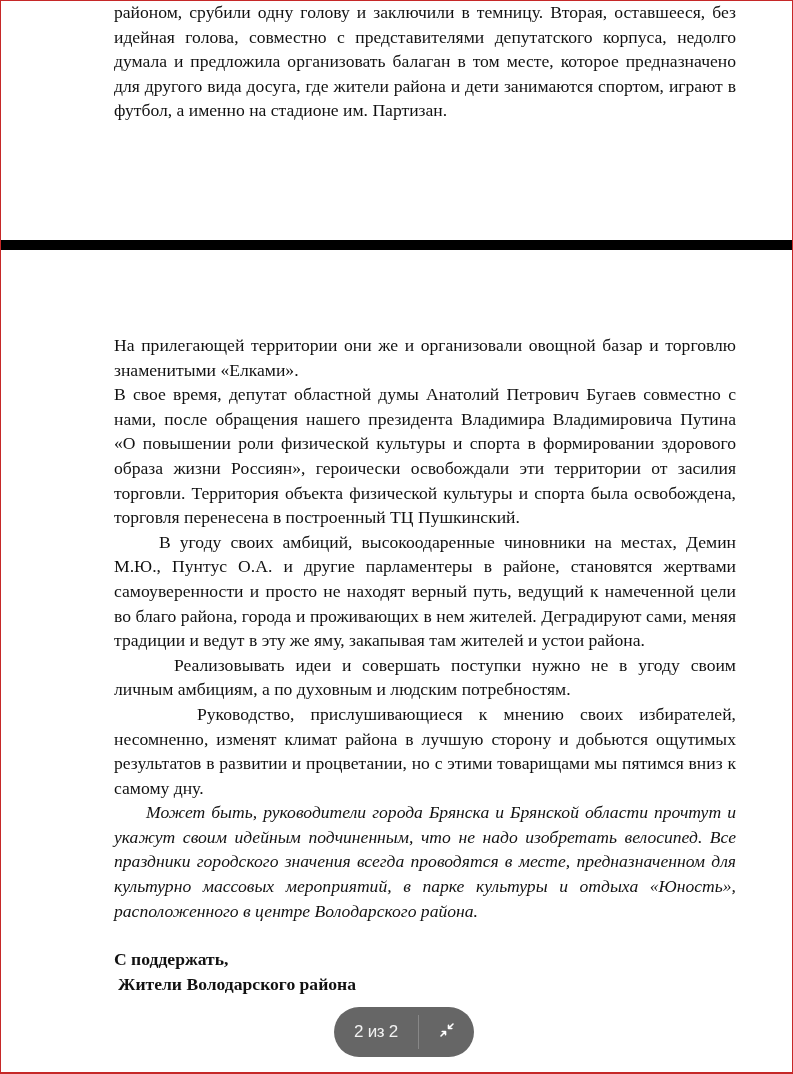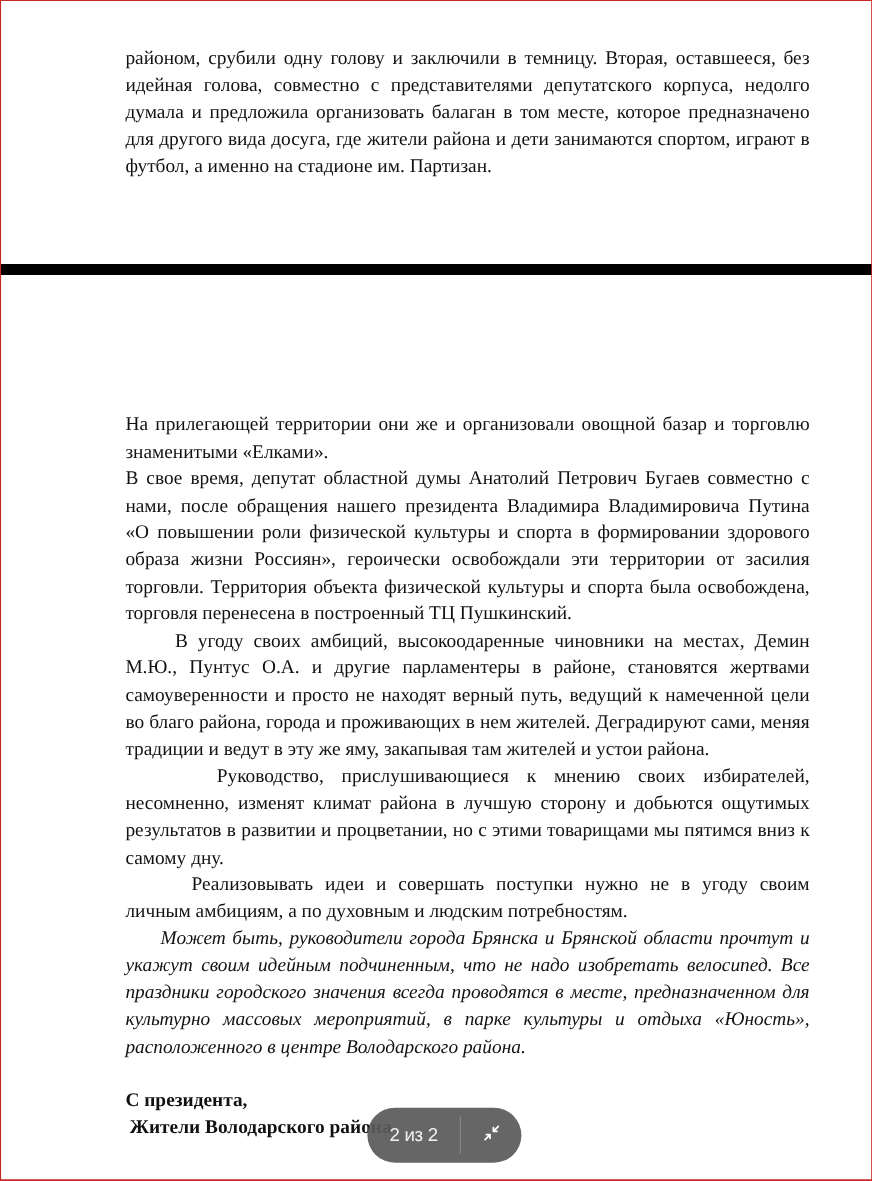--- a/index.html
+++ b/index.html
@@ -48,21 +48,20 @@
       height: 832px;
     }
     .text-block {
       position: absolute;
       left: 114px;
       width: 622px;
       font-size: 17.6px;
       line-height: 24.6px;
       color: #111111;
       text-align: justify;
-      margin-top: 40px;
     }
     .page-1 .text-block {
       top: 0px;
     }
     .page-2 .text-block {
       top: 75px;
     }
     .para {
       margin: 0;
       padding: 0;
@@ -131,25 +130,25 @@
   </div>
 </div>
 
 <div class="page-gap"></div>
 
 <div class="page page-2">
   <div class="text-block">
     <p class="para">На прилегающей территории они же и организовали овощной базар и торговлю знаменитыми «Елками».</p>
     <p class="para">В свое время, депутат областной думы Анатолий Петрович Бугаев совместно с нами, после обращения нашего президента Владимира Владимировича Путина «О повышении роли физической культуры и спорта в формировании здорового образа жизни Россиян»,  героически освобождали эти территории от засилия торговли.  Территория объекта физической культуры и спорта была освобождена, торговля перенесена в построенный ТЦ Пушкинский.</p>
     <p class="para indent-1">В угоду своих амбиций, высокоодаренные чиновники на местах, Демин М.Ю., Пунтус О.А. и другие парламентеры в районе, становятся жертвами самоуверенности  и просто не находят верный путь, ведущий к намеченной цели во благо района, города и проживающих в нем жителей. Деградируют сами, меняя традиции и ведут в эту же яму, закапывая там жителей и устои района.</p>
+    <p class="para indent-3">Реализовывать идеи и совершать поступки нужно не в угоду своим личным амбициям, а по духовным и людским потребностям.</p>
     <p class="para indent-2">Руководство, прислушивающиеся к мнению своих избирателей, несомненно, изменят климат  района в лучшую сторону и добьются ощутимых результатов в развитии и процветании, но с этими товарищами мы пятимся вниз к самому дну.</p>
-    <p class="para indent-3">Реализовывать идеи и совершать поступки нужно не в угоду своим личным амбициям, а по духовным и людским потребностям.</p>
     <p class="para indent-5">Может быть, руководители города Брянска и Брянской области прочтут и укажут своим идейным подчиненным, что не надо изобретать велосипед. Все праздники городского значения всегда проводятся в месте, предназначенном для культурно массовых мероприятий, в парке культуры и отдыха «Юность», расположенного в центре Володарского района.</p>
     <div class="signature">
-      <span class="sig-line-1">С президента,</span>
+      <span class="sig-line-1">С поддержать,</span>
       <span class="sig-line-2">Жители Володарского района</span>
     </div>
   </div>
 </div>
 
 <div class="page-pill">
   <div class="page-count">2 из 2</div>
   <div class="pill-divider"></div>
   <div class="collapse-button">
     <span>

